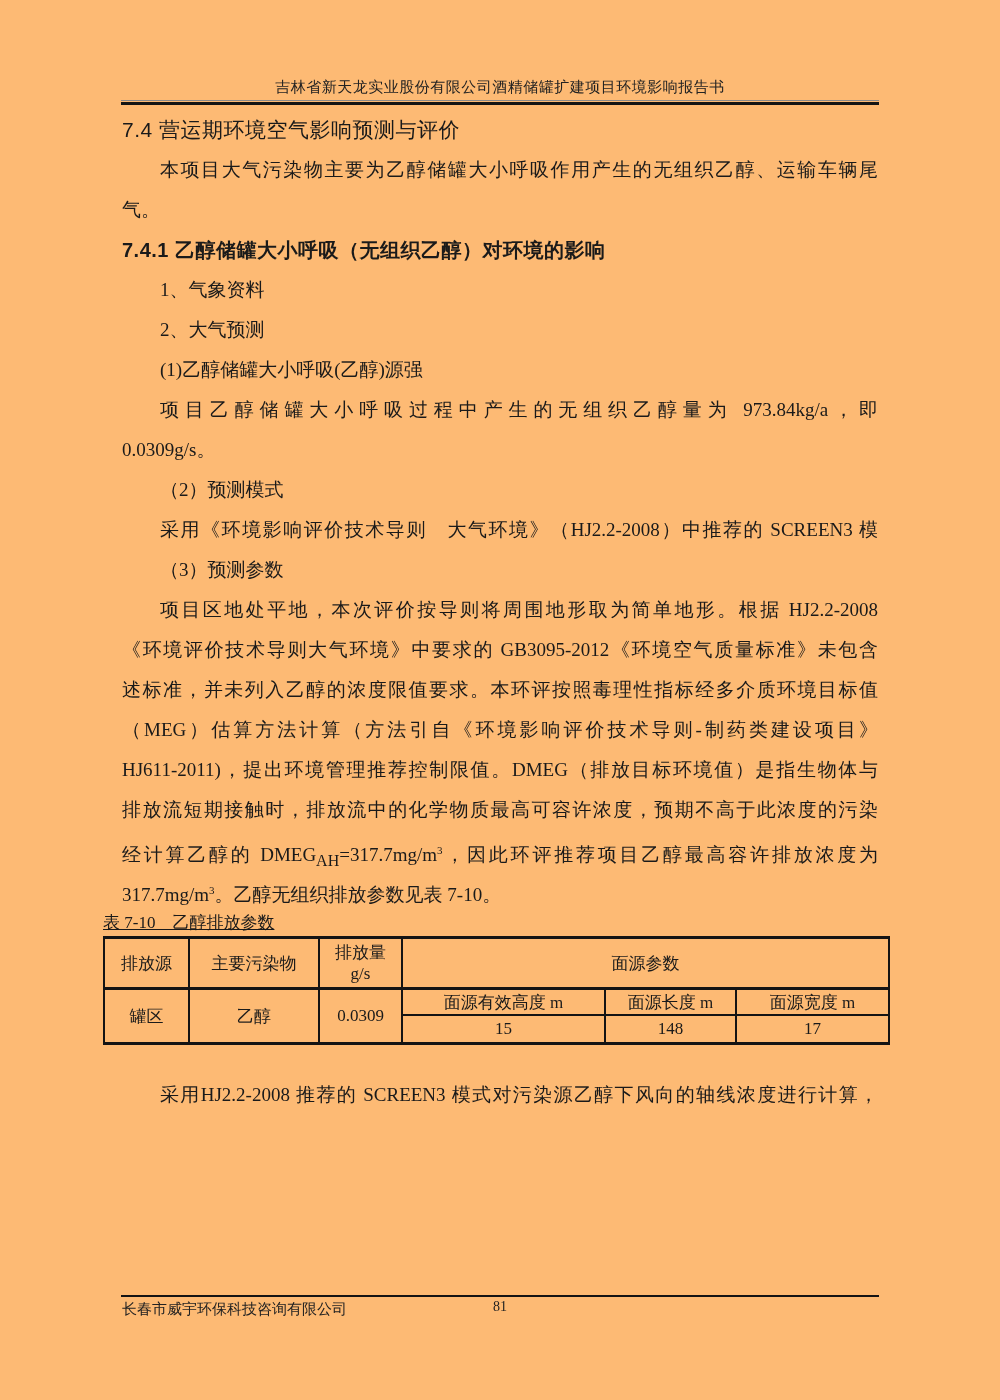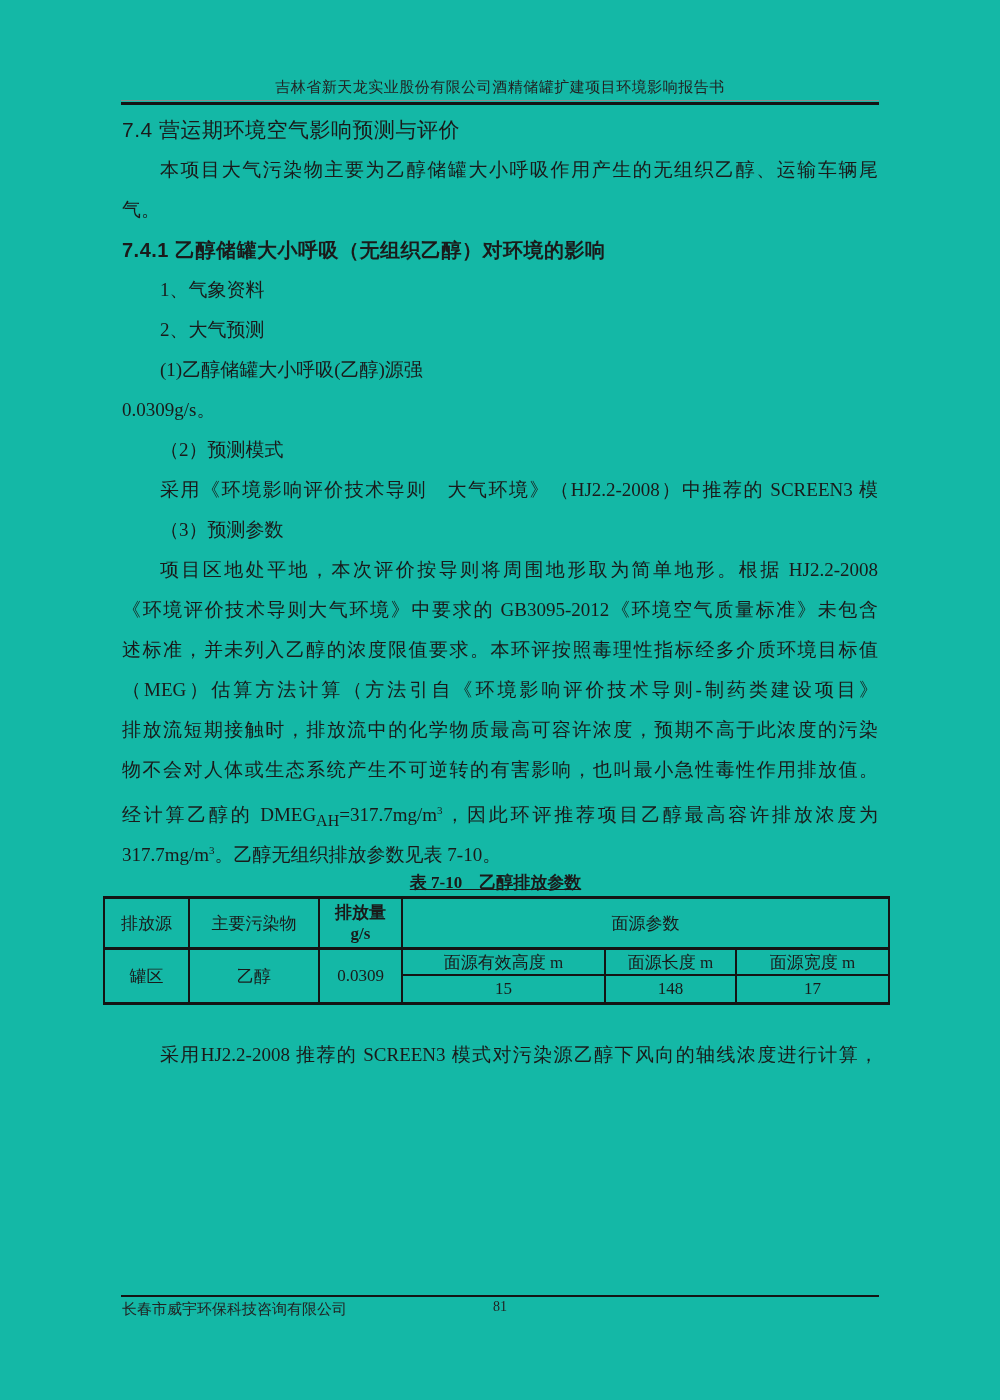--- a/index.html
+++ b/index.html
@@ -4,21 +4,21 @@
 <style>
   html, body { margin: 0; padding: 0; }
   body {
     width: 1000px; height: 1400px;
     background: #f3f3f3;
     font-family: "Liberation Serif", "DejaVu Serif", serif;
   }
   .page {
     position: relative;
     width: 1000px; height: 1400px;
-    background: #14b8a6;
+    background: #fdba74;
     color: #1a1a1a;
     overflow: hidden;
   }
   
   .page-header {
     position: absolute; top: 78px; left: 0; width: 1000px;
     text-align: center; font-size: 15px; color: #222;
     letter-spacing: 0.5px;
   }
   .header-rule {
@@ -48,21 +48,21 @@
     height: 40px; line-height: 40px;
     font-size: 20px; font-weight: bold;
     font-family: "Liberation Sans", "DejaVu Sans", sans-serif;
     letter-spacing: 0.5px;
   }
   sub.small { font-size: 16px; }
   sup.small { font-size: 11px; }
   
   .table-title {
     height: 26px; line-height: 26px; margin-left: -19px; width: 785px;
-    text-align: center; font-size: 17px; font-weight: bold;
+    text-align: left; font-size: 17px; font-weight: normal;
   }
   .table-title span { text-decoration: underline; }
   table.params {
     border-collapse: collapse;
     table-layout: fixed;
     width: 785px;
     margin-left: -19px;
     border-top: 3px solid #141414;
     border-bottom: 3px solid #141414;
   }
@@ -71,21 +71,21 @@
     font-weight: normal;
     font-size: 17px;
     text-align: center;
     vertical-align: middle;
     padding: 0;
   }
   tr.hdr th { height: 48px; border-bottom: 3px solid #141414; }
   tr.subhdr td { height: 24px; border-bottom: 1.5px solid #141414; }
   tr.vals td { height: 26px; }
   td.span2 { border-bottom: 3px solid #141414; }
-  .rate-cell div { line-height: 1.25; font-weight: bold; }
+  .rate-cell div { line-height: 1.25; }
   
   .footer-rule {
     position: absolute; top: 1295px; left: 121px; width: 758px;
     border-top: 2px solid #141414;
   }
   .footer-company {
     position: absolute; top: 1300px; left: 122px;
     font-size: 15px; color: #222;
   }
   .footer-page {
@@ -107,32 +107,33 @@
 
     <div class="line fill indent">本项目大气污染物主要为乙醇储罐大小呼吸作用产生的无组织乙醇、运输车辆尾</div>
     <div class="line">气。</div>
 
     <div class="h-minor">7.4.1 乙醇储罐大小呼吸（无组织乙醇）对环境的影响</div>
 
     <div class="line indent">1、气象资料</div>
     <div class="line indent">2、大气预测</div>
     <div class="line indent">(1)乙醇储罐大小呼吸(乙醇)源强</div>
 
+    <div class="line fill indent">项目乙醇储罐大小呼吸过程中产生的无组织乙醇量为 973.84kg/a，即</div>
     <div class="line">0.0309g/s。</div>
 
     <div class="line indent">（2）预测模式</div>
     <div class="line fill indent">采用《环境影响评价技术导则　大气环境》（HJ2.2-2008）中推荐的 SCREEN3 模</div>
 
     <div class="line indent">（3）预测参数</div>
     <div class="line fill indent">项目区地处平地，本次评价按导则将周围地形取为简单地形。根据 HJ2.2-2008</div>
     <div class="line fill">《环境评价技术导则大气环境》中要求的 GB3095-2012《环境空气质量标准》未包含</div>
     <div class="line fill">述标准，并未列入乙醇的浓度限值要求。本环评按照毒理性指标经多介质环境目标值</div>
     <div class="line fill">（MEG）估算方法计算（方法引自《环境影响评价技术导则-制药类建设项目》</div>
+    <div class="line fill">HJ611-2011)，提出环境管理推荐控制限值。DMEG（排放目标环境值）是指生物体与</div>
     <div class="line fill">排放流短期接触时，排放流中的化学物质最高可容许浓度，预期不高于此浓度的污染</div>
-    <div class="line fill">物不会对人体或生态系统产生不可逆转的有害影响，也叫最小急性毒性作用排放值。</div>
 
     <div class="line fill"><span>经计算乙醇的 DMEG</span><sub class="small">AH</sub><span>=317.7mg/m</span><sup class="small">3</sup><span>，因此环评推荐项目乙醇最高容许排放浓度为</span></div>
     <div class="line"><span>317.7mg/m</span><sup class="small">3</sup><span>。乙醇无组织排放参数见表 7-10。</span></div>
 
     <div class="table-title"><span>表 7-10　乙醇排放参数</span></div>
 
     <table class="params">
       <colgroup>
         <col style="width:85px">
           <col style="width:130px">

